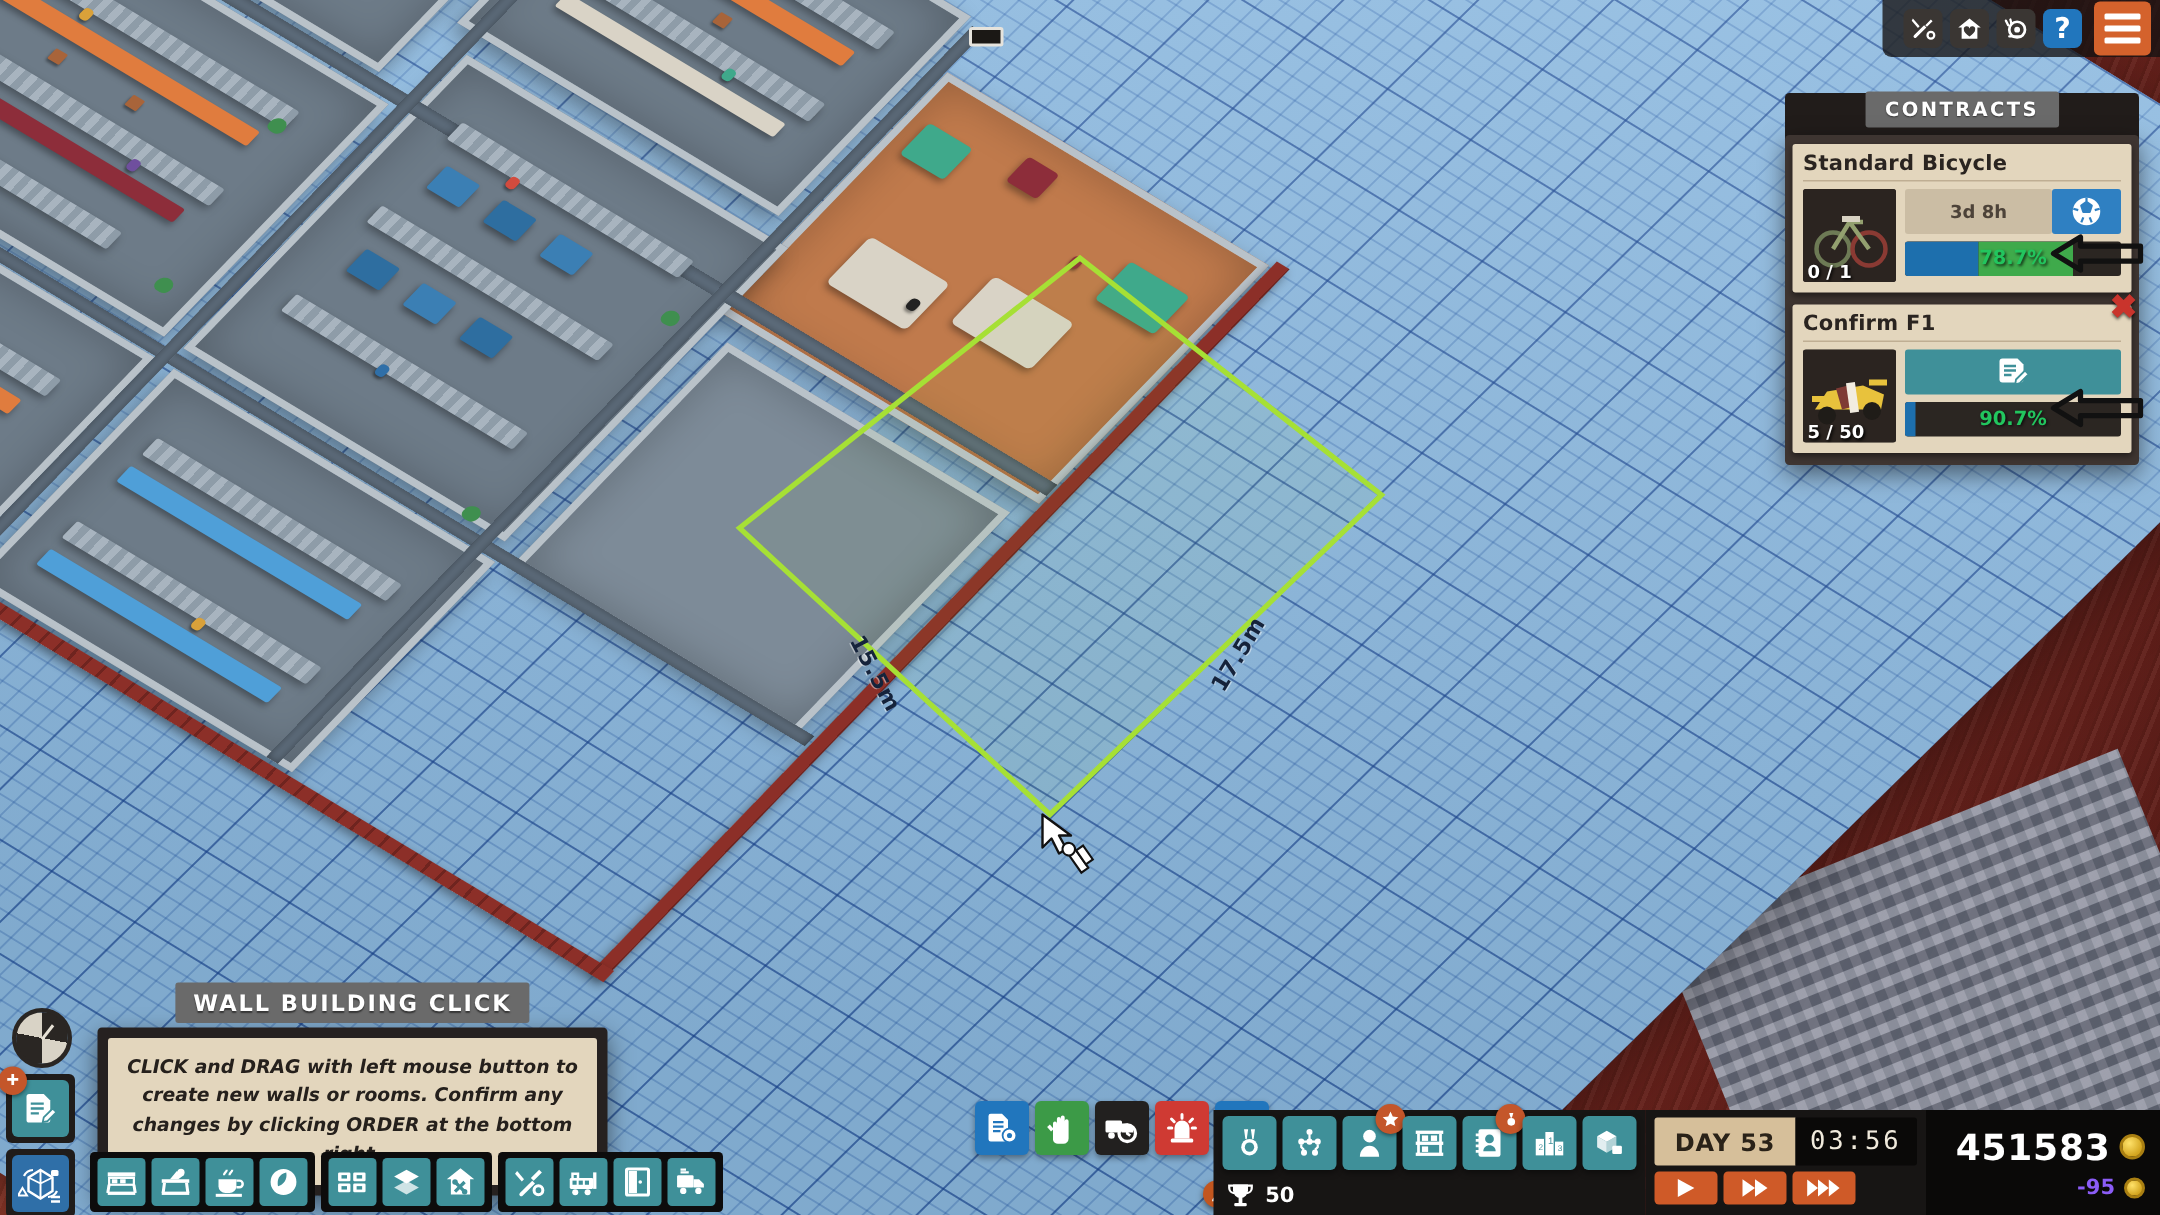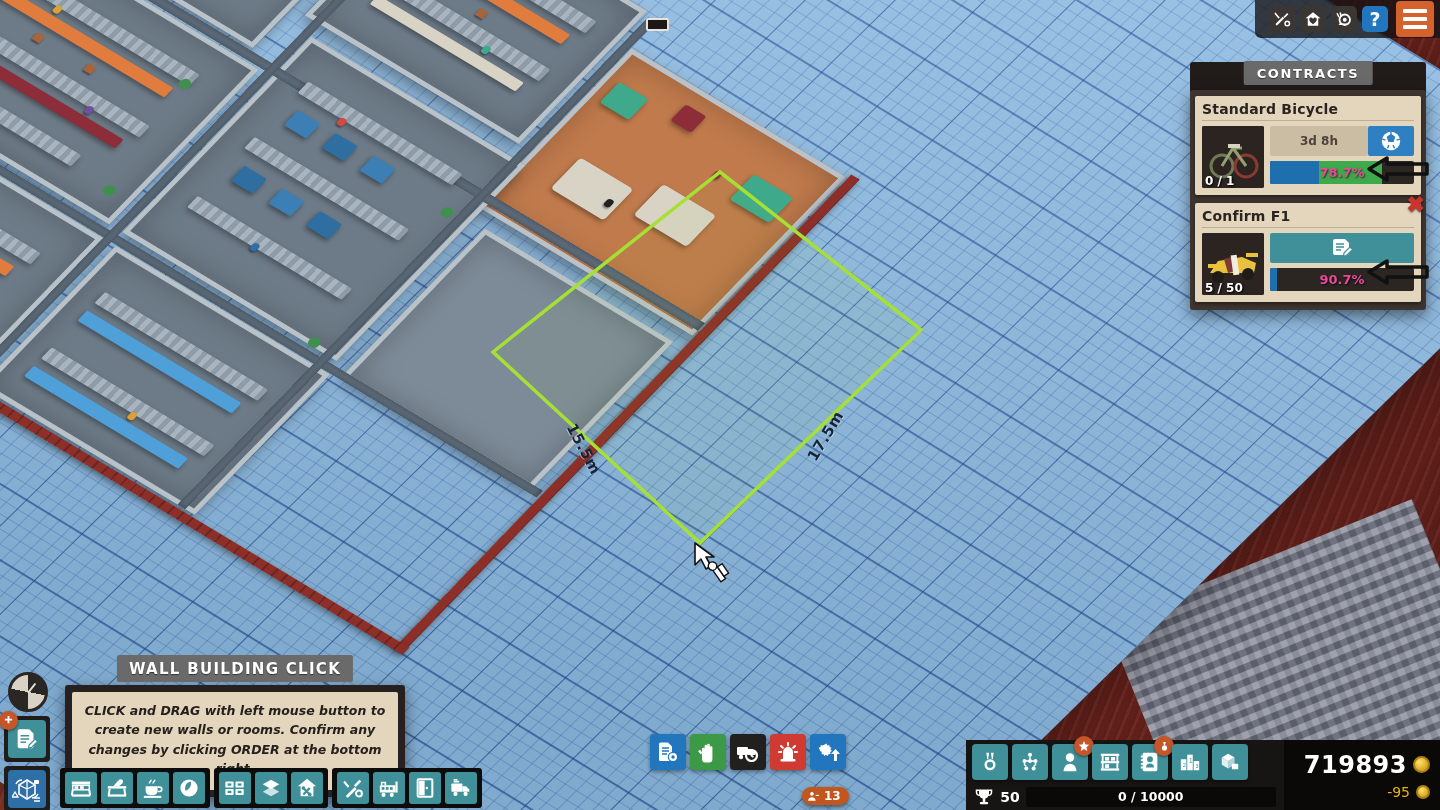--- a/index.html
+++ b/index.html
@@ -214,21 +214,21 @@
   .c-act.blue { background:#2f80c2; }
   .c-act.teal { background:#3f9099; width:100%; }
   .c-bar {
     height:23px; border-radius:2px; position:relative; overflow:hidden;
     background:#2b2622; display:flex; align-items:center;
   }
   .c-bar .seg-blue { height:100%; background:#1d6fad; }
   .c-bar .seg-green { height:100%; background:#3faa4b; }
   .c-pct {
     position:absolute; width:100%; text-align:center; font-size:13px;
-    font-weight:bold; color:#ec4899; text-shadow:1px 1px 2px rgba(0,0,0,.7);
+    font-weight:bold; color:#22c55e; text-shadow:1px 1px 2px rgba(0,0,0,.7);
     font-family:"DejaVu Sans", sans-serif;
   }
   .c-close {
     position:absolute; right:-4px; top:-9px; font-size:22px; color:#c9342c;
     font-weight:bold; cursor:pointer; line-height:1;
     text-shadow:0 1px 2px rgba(0,0,0,.6);
   }
   .c-arrow { position:absolute; right:-14px; pointer-events:none; }
 
   
@@ -367,21 +367,21 @@
   .money-col {
     display:flex; flex-direction:column; align-items:flex-end; justify-content:center;
     padding:6px 10px 6px 20px; min-width:150px; background:#0a0908; height:70px;
   }
   .money-row { display:flex; align-items:center; gap:6px; }
   .money-val {
     color:#fff; font-size:24px; font-weight:bold; letter-spacing:.5px;
     font-family:"DejaVu Sans", sans-serif;
   }
   .money-delta {
-    color:#eab308; font-size:14px; font-weight:normal;
+    color:#8b5cf6; font-size:14px; font-weight:bold;
     font-family:"DejaVu Sans", sans-serif;
   }
   .coin {
     width:17px; height:17px; border-radius:50%;
     background:radial-gradient(circle at 35% 32%, #ffe26a, #d4a620 70%);
     border:2px solid #a97f12; flex:none;
   }
   .coin.sm { width:14px; height:14px; border-width:2px; }
 
   
@@ -887,30 +887,53 @@
     </div>
 
     <div class="xp-row">
       <svg width="20" height="20" viewBox="0 0 24 24" fill="#fff">
         <path d="M6 3h12v5a6 6 0 01-12 0z"></path>
         <path d="M6 4H3v2a4 4 0 004 4M18 4h3v2a4 4 0 01-4 4" fill="none" stroke="#fff" stroke-width="1.8"></path>
         <rect x="10.5" y="13" width="3" height="5"></rect>
         <rect x="7" y="18" width="10" height="2.6" rx="1"></rect>
       </svg>
       <span class="xp-count">50</span>
-      <div class="xp-bar">
-        <span>0 / 10000</span>
-      </div>
-    </div>
-  </div>
-
+    </div>
+  </div>
+
+  <div class="br-panel day-col">
+    <div class="day-row">
+      <div class="day-chip">DAY 53</div>
+      <div class="clock-chip">03:56</div>
+    </div>
+    <div class="speed-row">
+      <div class="sp-btn">
+        <svg width="17" height="14" viewBox="0 0 20 16" fill="#fff">
+            <path d="M3 1l13 7-13 7z"></path>
+          </svg>
+      </div>
+      <div class="sp-btn">
+        <svg width="20" height="14" viewBox="0 0 24 16" fill="#fff">
+            <path d="M2 1l10 7-10 7z"></path>
+            <path d="M12 1l10 7-10 7z"></path>
+          </svg>
+      </div>
+      <div class="sp-btn">
+        <svg width="24" height="14" viewBox="0 0 30 16" fill="#fff">
+            <path d="M1 1l9 7-9 7z"></path>
+            <path d="M10 1l9 7-9 7z"></path>
+            <path d="M19 1l9 7-9 7z"></path>
+          </svg>
+      </div>
+    </div>
+  </div>
 
   <div class="money-col">
     <div class="money-row">
-      <span class="money-val">719893</span>
+      <span class="money-val">451583</span>
       <span class="coin"></span>
     </div>
     <div class="money-row" style="margin-top:5px;">
       <span class="money-delta">-95</span>
       <span class="coin sm"></span>
     </div>
   </div>
 </div>
 
 </body></html>

